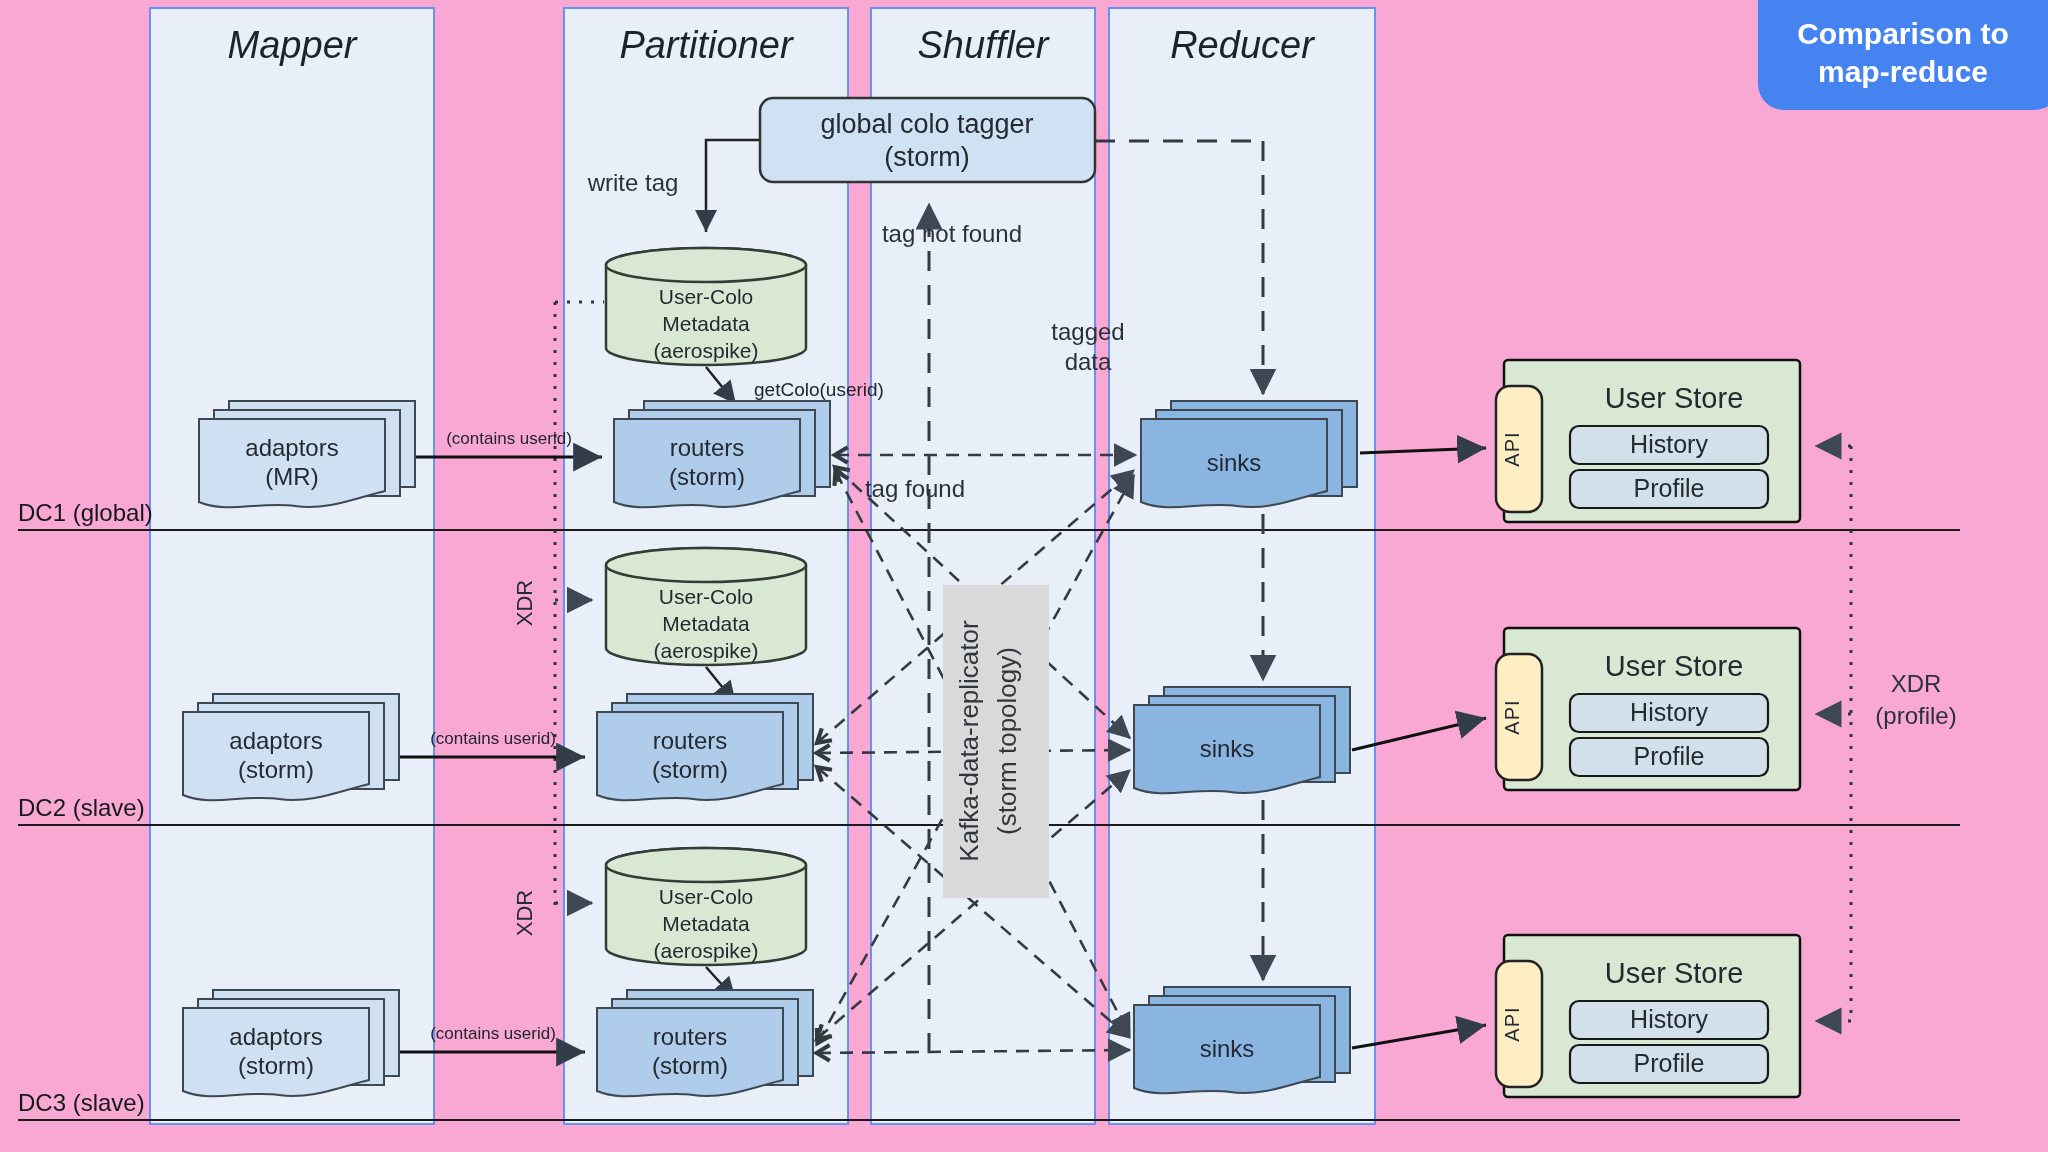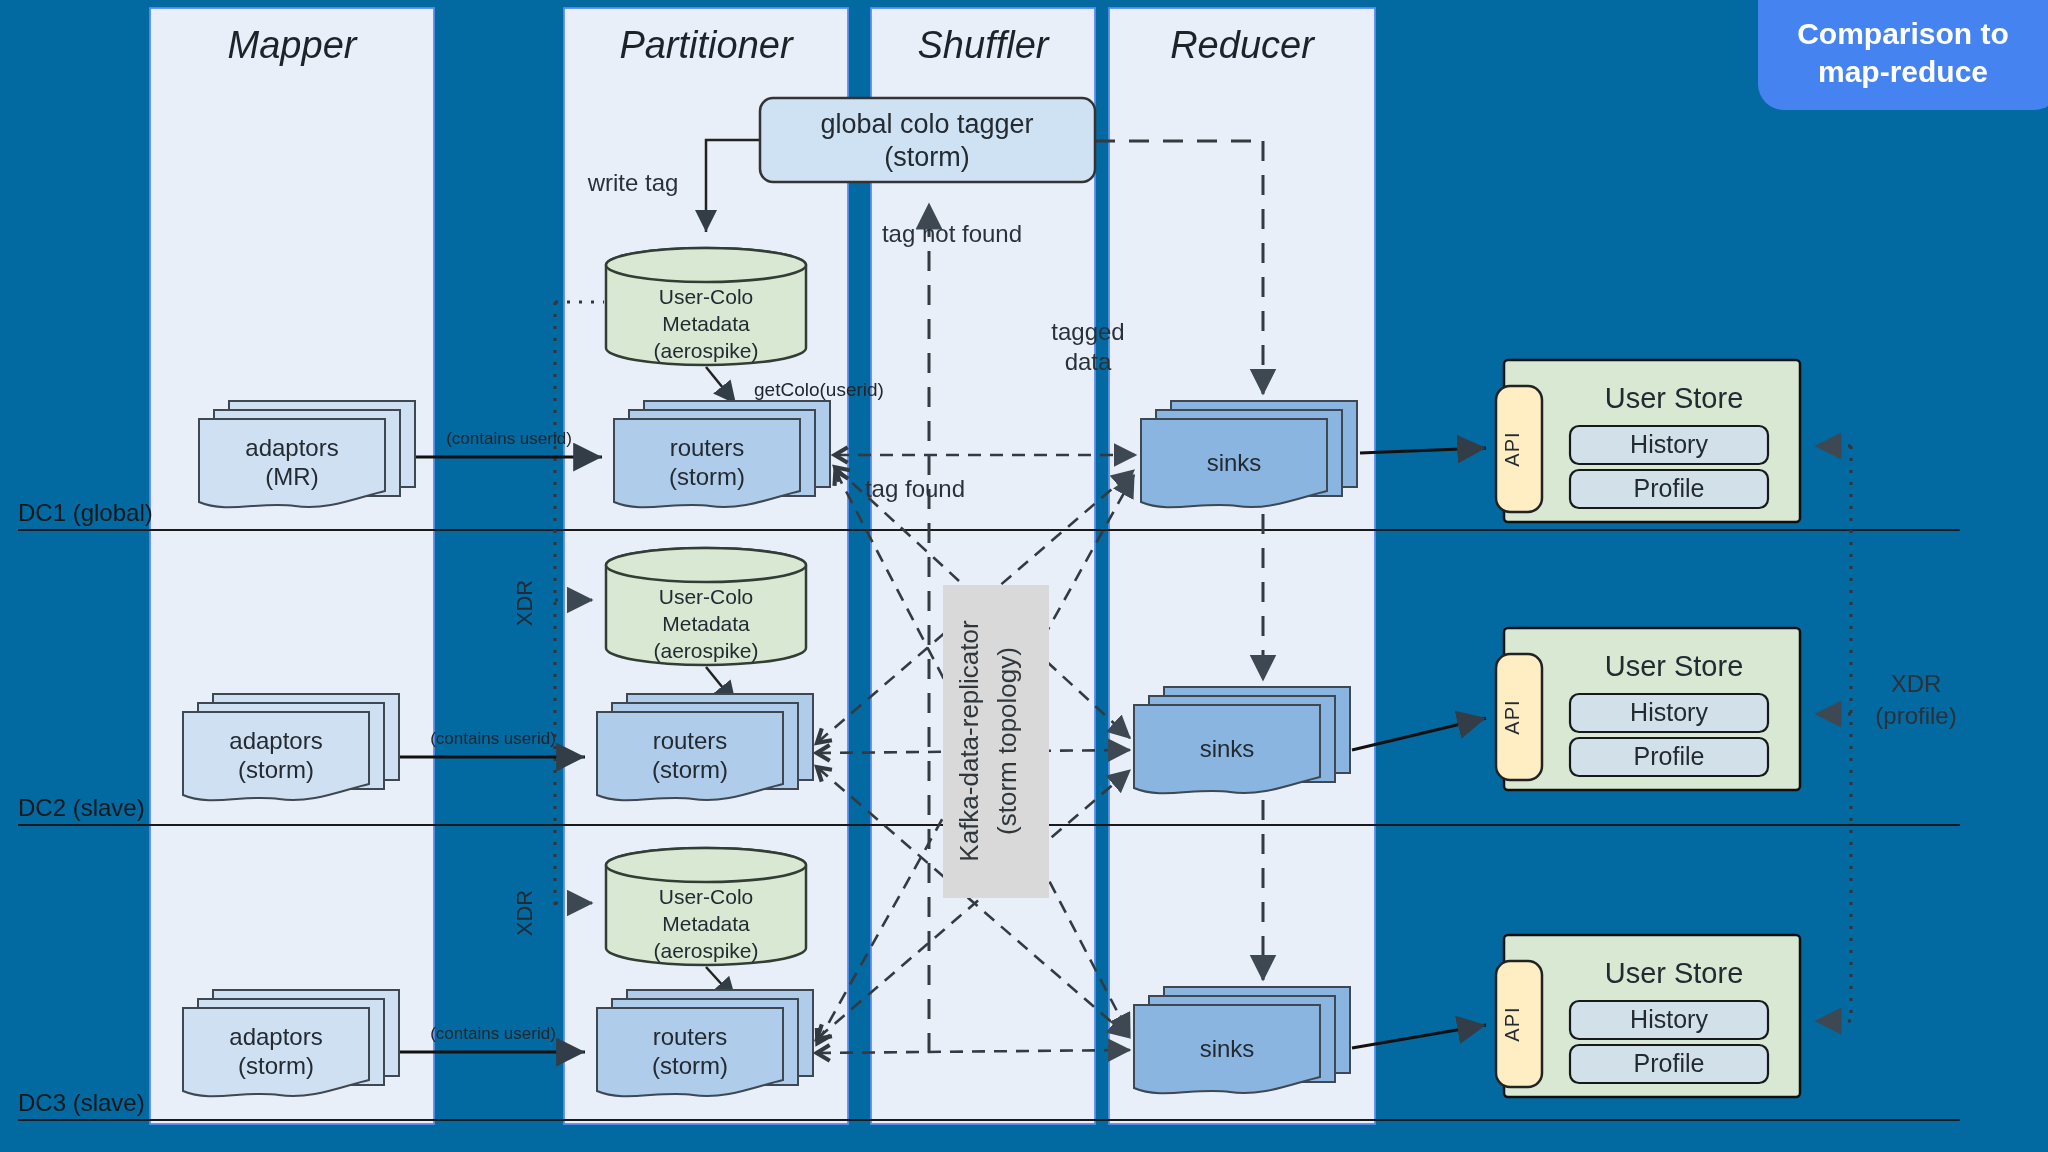--- a/index.html
+++ b/index.html
@@ -1,16 +1,16 @@
 <!DOCTYPE html>
 <html><head>
 <meta charset="utf-8">
 <style>
   html,body{margin:0;padding:0;background:#fafafa;}
-  .page{position:relative;width:2048px;height:1152px;background:#0369a1;overflow:hidden;
+  .page{position:relative;width:2048px;height:1152px;background:#f9a8d4;overflow:hidden;
         font-family:"Liberation Sans",sans-serif;}
   svg text{font-family:"Liberation Sans",sans-serif;fill:#232a31;}
   .hdr{font-size:38px;font-style:italic;text-anchor:middle;fill:#1d2329;}
   .node{font-size:24px;text-anchor:middle;}
   .cylt{font-size:21px;text-anchor:middle;}
   .tagt{font-size:27px;text-anchor:middle;}
   .lbl{font-size:24px;text-anchor:middle;fill:#2a3138;}
   .lblsm{font-size:17px;text-anchor:middle;fill:#20262c;}
   .getc{font-size:19px;text-anchor:start;fill:#20262c;}
   .dc{font-size:24px;text-anchor:start;fill:#15181b;}

